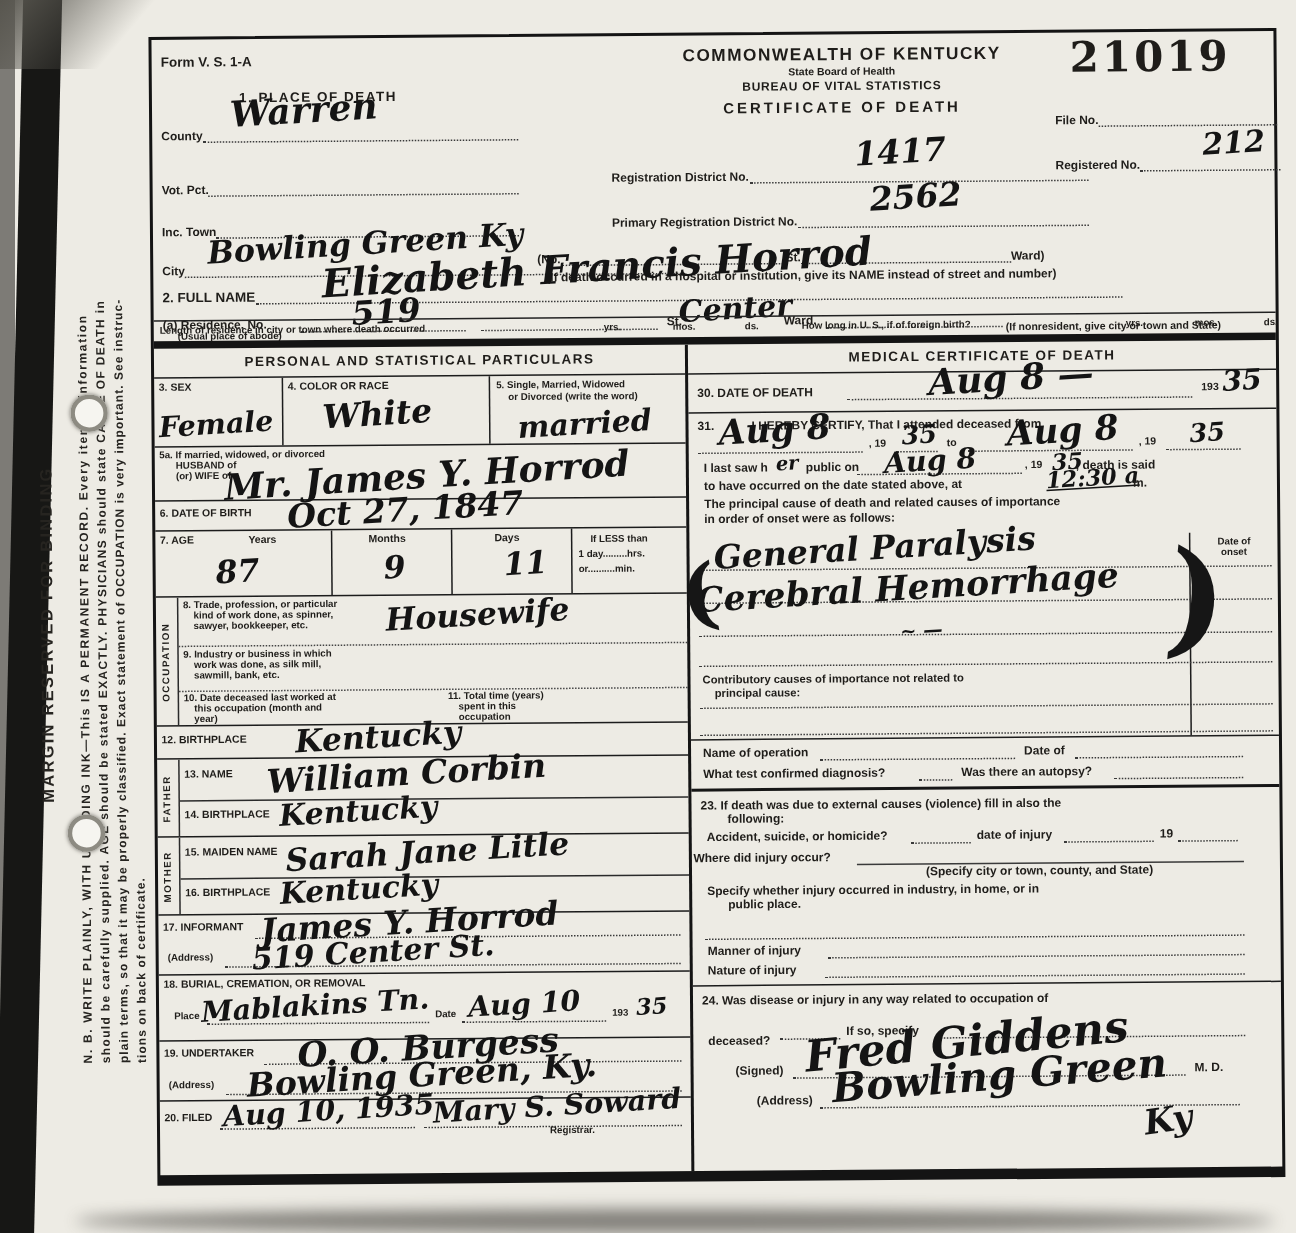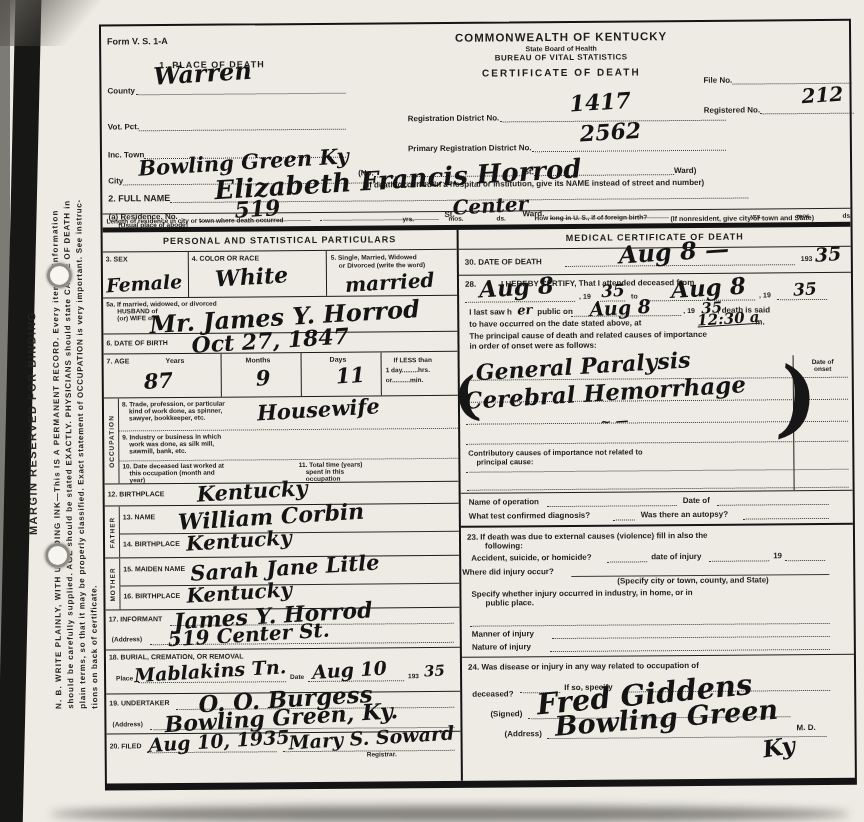--- a/index.html
+++ b/index.html
@@ -108,20 +108,21 @@
 
         <div class="abs flex" style="left:256px;top:142px;width:498px">
           <span class="lbl f8">(No.</span>
           <i class="dt" style="width:150px"></i>
           <span class="lbl f8">St.</span>
           <i class="dt" style="width:140px"></i>
           <span class="lbl f8">Ward)</span>
         </div>
         <div class="abs lbl f8" style="left:262px;top:156px">(If death occurred in a hospital or institution, give its NAME instead of street and number)</div>
 
+        <span class="abs" style="left:612px;top:0;font-family:'DejaVu Serif',serif;font-size:28px;font-weight:bold;letter-spacing:2px">21019</span>
         <div class="abs flex" style="left:602px;top:52px;width:148px">
           <span class="lbl f8">File No.</span>
           <i class="dt grow"></i>
         </div>
         <div class="abs flex" style="left:602px;top:82px;width:150px">
           <span class="lbl f8">Registered No.</span>
           <i class="dt grow"></i>
         </div>
         <span class="abs hw" style="left:700px;top:64px;font-size:20px">212</span>
 
@@ -327,21 +328,21 @@
 
           <div class="rcr" style="height:26px">
             <span class="lbl f8 abs" style="left:6px;top:8px">30. DATE OF DEATH</span>
             <i class="dt abs" style="left:106px;top:7px;width:230px"></i>
             <span class="lbl f7 abs" style="left:342px;top:8px">193</span>
             <span class="hw abs" style="left:160px;top:-8px;font-size:24px">Aug 8 —</span>
             <span class="hw abs" style="left:356px;top:-2px;font-size:19px">35</span>
           </div>
 
           <div style="height:82px;position:relative;box-sizing:border-box">
-            <span class="lbl f8 abs" style="left:6px;top:4px">28.</span>
+            <span class="lbl f8 abs" style="left:6px;top:4px">31.</span>
             <span class="lbl f8 abs" style="left:42px;top:4px">I HEREBY CERTIFY, That I attended deceased from</span>
             <i class="dt abs" style="left:6px;top:16px;width:110px"></i>
             <span class="lbl f7 abs" style="left:120px;top:18px">, 19</span>
             <i class="dt abs" style="left:138px;top:16px;width:28px"></i>
             <span class="lbl f7 abs" style="left:172px;top:18px">to</span>
             <i class="dt abs" style="left:186px;top:16px;width:110px"></i>
             <span class="lbl f7 abs" style="left:300px;top:18px">, 19</span>
             <i class="dt abs" style="left:318px;top:16px;width:50px"></i>
             <span class="hw abs" style="left:20px;top:0;font-size:23px">Aug 8</span>
             <span class="hw abs" style="left:142px;top:8px;font-size:17px">35</span>
@@ -418,21 +419,21 @@
           </div>
 
           <div class="grow" style="position:relative">
             <span class="lbl f8 abs" style="left:6px;top:5px">24. Was disease or injury in any way related to occupation of</span>
             <span class="lbl f8 abs" style="left:10px;top:32px">deceased?</span>
             <i class="dt abs" style="left:58px;top:25px;width:40px"></i>
             <span class="lbl f8 abs" style="left:102px;top:26px">If so, specify</span>
             <i class="dt abs" style="left:162px;top:25px;width:206px"></i>
             <span class="lbl f8 abs" style="left:28px;top:52px">(Signed)</span>
             <i class="dt abs" style="left:66px;top:51px;width:262px"></i>
-            <span class="lbl f8 abs" style="left:334px;top:68px">M. D.</span>
+            <span class="lbl f8 abs" style="left:334px;top:52px">M. D.</span>
             <span class="hw abs" style="left:74px;top:24px;font-size:29px;transform:rotate(-5deg)">Fred Giddens</span>
             <span class="lbl f8 abs" style="left:42px;top:72px">(Address)</span>
             <i class="dt abs" style="left:84px;top:71px;width:280px"></i>
             <span class="hw abs" style="left:92px;top:48px;font-size:27px;transform:rotate(-4deg)">Bowling Green</span>
             <span class="hw abs" style="left:300px;top:80px;font-size:23px;transform:rotate(-8deg)">Ky</span>
           </div>
         </div>
       </div>
     </div>
   </div>

